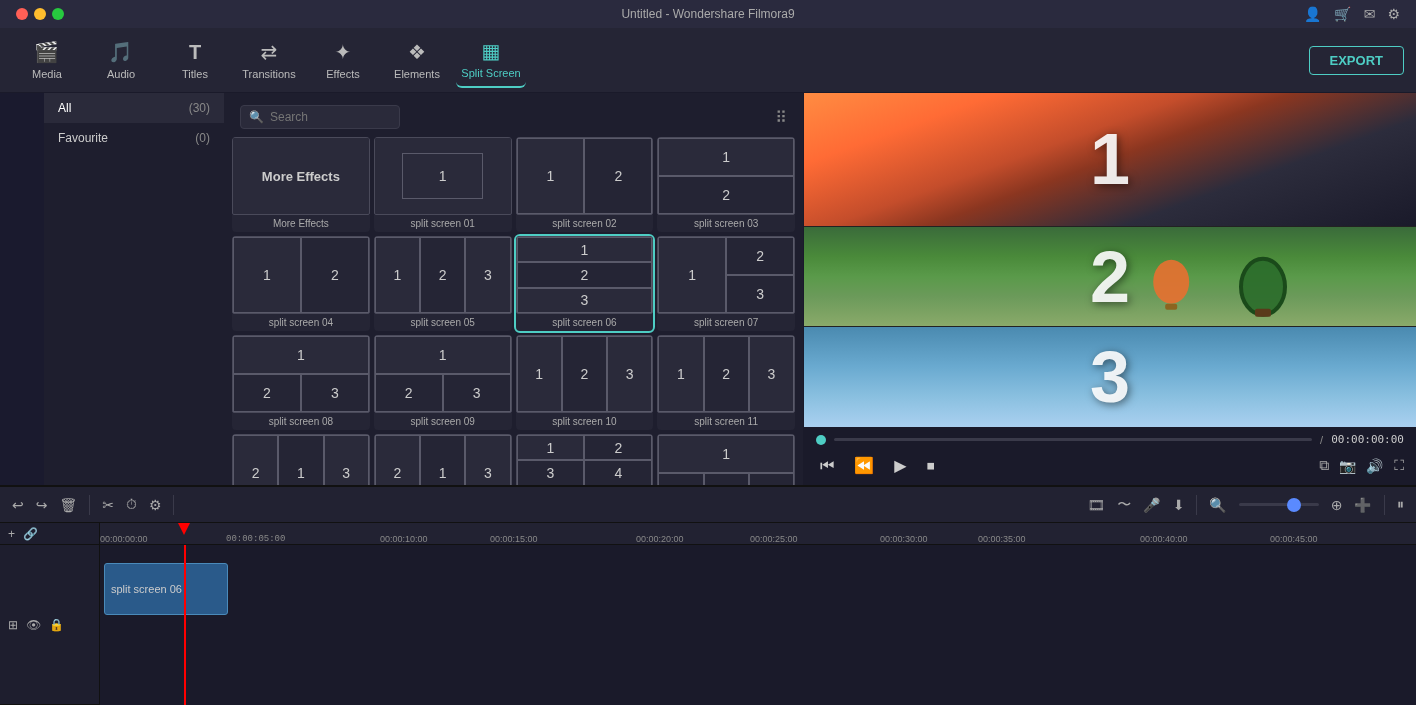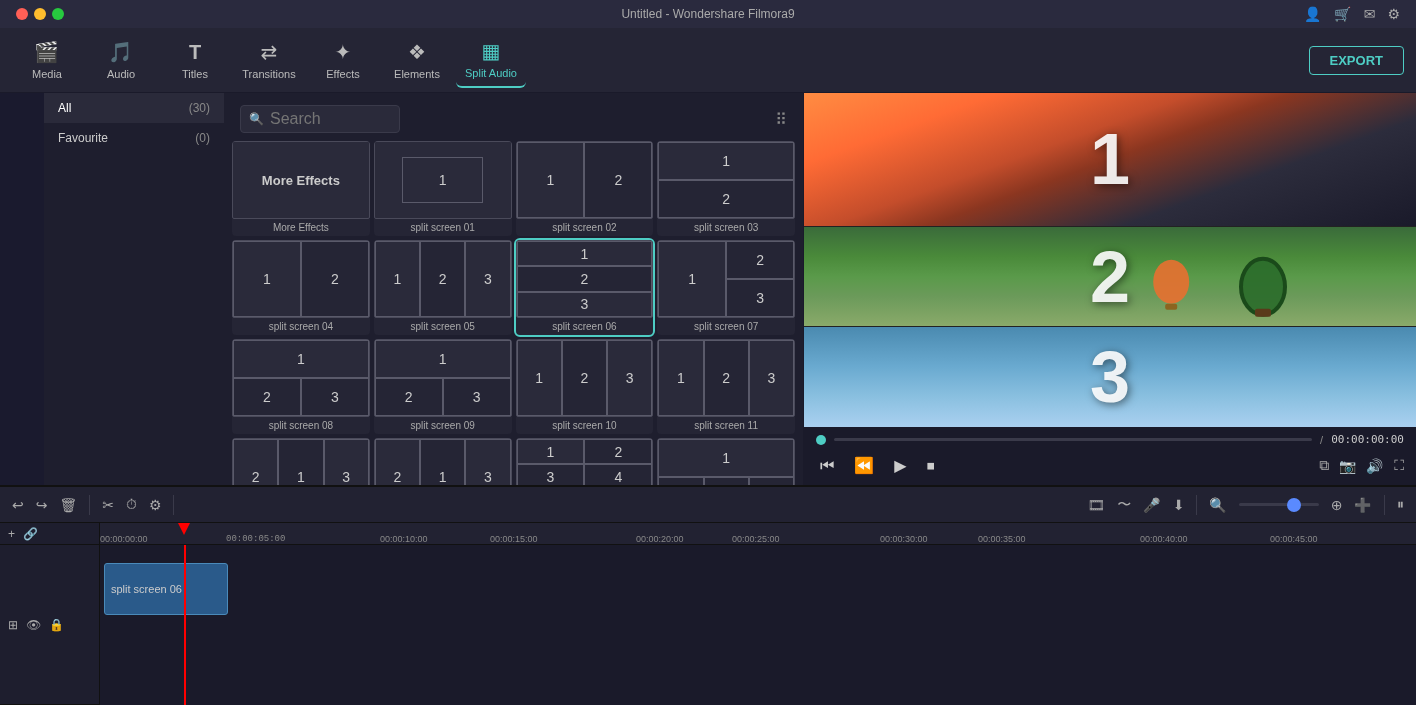--- a/index.html
+++ b/index.html
@@ -157,21 +157,21 @@
       font-size: 12px;
       width: 160px;
       display: flex;
       align-items: center;
       gap: 6px;
     }
     .search-box input {
       background: transparent;
       border: none;
       color: #ccc;
-      font-size: 16px;
+      font-size: 12px;
       outline: none;
       width: 100%;
     }
 
     .grid-options-icon { color: #888; cursor: pointer; }
 
     .effects-grid {
       display: grid;
       grid-template-columns: repeat(4, 1fr);
       gap: 4px;
@@ -525,21 +525,21 @@
   <div class="toolbar-item">
     <span class="icon">✦</span>
     <span>Effects</span>
   </div>
   <div class="toolbar-item">
     <span class="icon">❖</span>
     <span>Elements</span>
   </div>
   <div class="toolbar-item active">
     <span class="icon">▦</span>
-    <span>Split Audio</span>
+    <span>Split Screen</span>
   </div>
   <div class="toolbar-spacer"></div>
   <button class="export-btn">EXPORT</button>
 </div>
 
 <div class="main-content">
 
   <div class="left-panel">
     <div class="content-area">
 
@@ -810,21 +810,21 @@
     </div>
 
     <div class="timeline-tracks">
 
       <div class="tl-ruler">
         <div class="tl-tick" style="left:0px;">00:00:00:00</div>
         <div class="tl-tick" style="left:126px;font-family:Liberation Mono, monospace;">00:00:05:00</div>
         <div class="tl-tick" style="left:260px;margin-left:20px;">00:00:10:00</div>
         <div class="tl-tick" style="left:390px;">00:00:15:00</div>
         <div class="tl-tick" style="left:536px;">00:00:20:00</div>
-        <div class="tl-tick" style="left:632px;">00:00:25:00</div>
+        <div class="tl-tick" style="left:650px;">00:00:25:00</div>
         <div class="tl-tick" style="left:780px;">00:00:30:00</div>
         <div class="tl-tick" style="left:878px;">00:00:35:00</div>
         <div class="tl-tick" style="left:1040px;">00:00:40:00</div>
         <div class="tl-tick" style="left:1170px;">00:00:45:00</div>
 
         <div style="position:absolute;left:78px;top:0;width:12px;height:12px;background:red;clip-path:polygon(50% 100%,0 0,100% 0);z-index:20;"></div>
       </div>
 
       <div class="tl-track-area" style="position:relative;height:calc(100% - 22px);">
 

